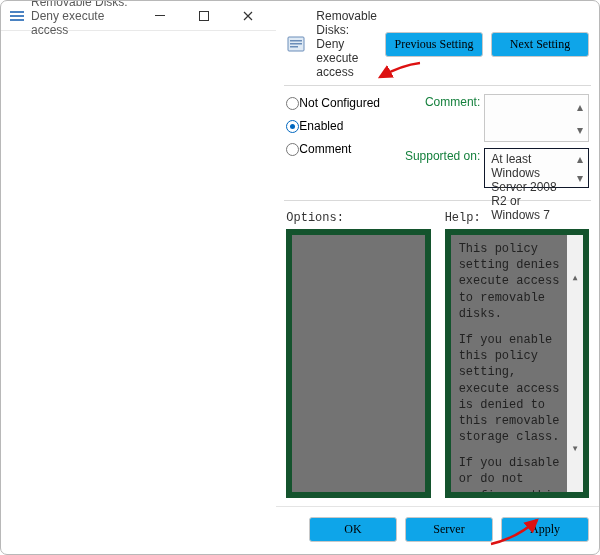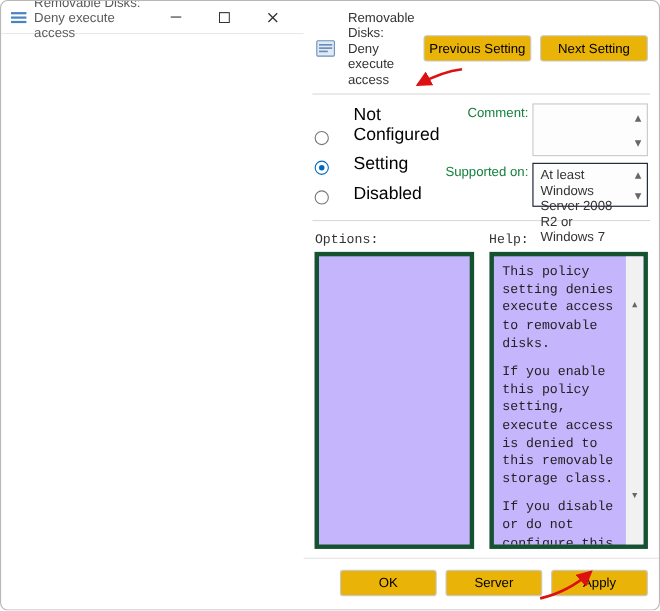--- a/index.html
+++ b/index.html
@@ -53,26 +53,26 @@
   .policy-icon {
     width: 24px; height:24px;
     display:flex; align-items:center; justify-content:center;
   }
   .header-title {
     flex:1;
     font-size:12px;
     color:#333;
   }
   .btn {
-    background:#eab308;
+    background:#0ea5e9;
     border:1px solid #c8c8c8;
     border-radius:3px;
     padding: 4px 0;
     font-size:12px;
-    font-family: Liberation Sans, sans-serif;
+    font-family: Liberation Serif, serif;
     cursor:pointer;
     text-align:center;
   }
   .btn-nav { width: 98px; }
 
   .divider {
     border-top:1px solid #d9d9d9;
     margin: 0 8px;
   }
 
@@ -81,21 +81,21 @@
     padding: 8px 10px 0 10px;
     gap: 12px;
   }
   .radios {
     width: 106px;
     display:flex;
     flex-direction:column;
     gap: 9px;
     padding-top: 2px;
   }
-  .radio-row { display:flex; align-items:flex-end; gap:22px; font-size:16px; }
+  .radio-row { display:flex; align-items:center; gap:0; font-size:12px; }
   .radio-dot {
     width:13px; height:13px; border-radius:50%;
     border:1px solid #777; position:relative; flex-shrink:0;
     background:#fff;
   }
   .radio-dot.checked { border-color:#0067c0; }
   .radio-dot.checked::after {
     content:""; position:absolute; inset:3px; border-radius:50%; background:#0067c0;
   }
   .config-right { flex:1; }
@@ -123,22 +123,22 @@
     padding: 10px 10px 0 10px;
     gap: 14px;
     flex:1;
     min-height:0;
     font-family:Liberation Mono, monospace;
   }
   .options-col, .help-col { flex:1; display:flex; flex-direction:column; }
   .section-label { margin-bottom:4px; color:#333; }
   .panel-box {
     flex:1;
-    border:4px solid #14532d;
-    background:#c4b5fd;
+    border:6px solid #14532d;
+    background:#737373;
     position:relative;
     overflow:hidden;
   }
   .help-col .panel-box { padding:6px 20px 6px 8px; line-height:1.35; color:#222; }
   .help-col .panel-box p { margin:0 0 10px 0; }
   .panel-scroll {
     position:absolute; right:0; top:0; bottom:0; width:16px;
     background:#f1f1f1;
     display:flex; flex-direction:column;
   }
@@ -213,25 +213,25 @@
     <div class="divider"></div>
 
     <div class="upper-grid">
       <div class="radios">
         <label class="radio-row">
           <span class="radio-dot"></span>
           <span>Not Configured</span>
         </label>
         <label class="radio-row">
           <span class="radio-dot checked"></span>
-          <span>Setting</span>
+          <span>Enabled</span>
         </label>
         <label class="radio-row">
           <span class="radio-dot"></span>
-          <span>Disabled</span>
+          <span>Comment</span>
         </label>
       </div>
 
       <div class="config-right">
         <div class="field-row">
           <span class="field-label">Comment:</span>
           <div class="comment-box">
             <span></span>
             <div class="sb-arrows">
               <div class="sb-arrow">▴</div>

